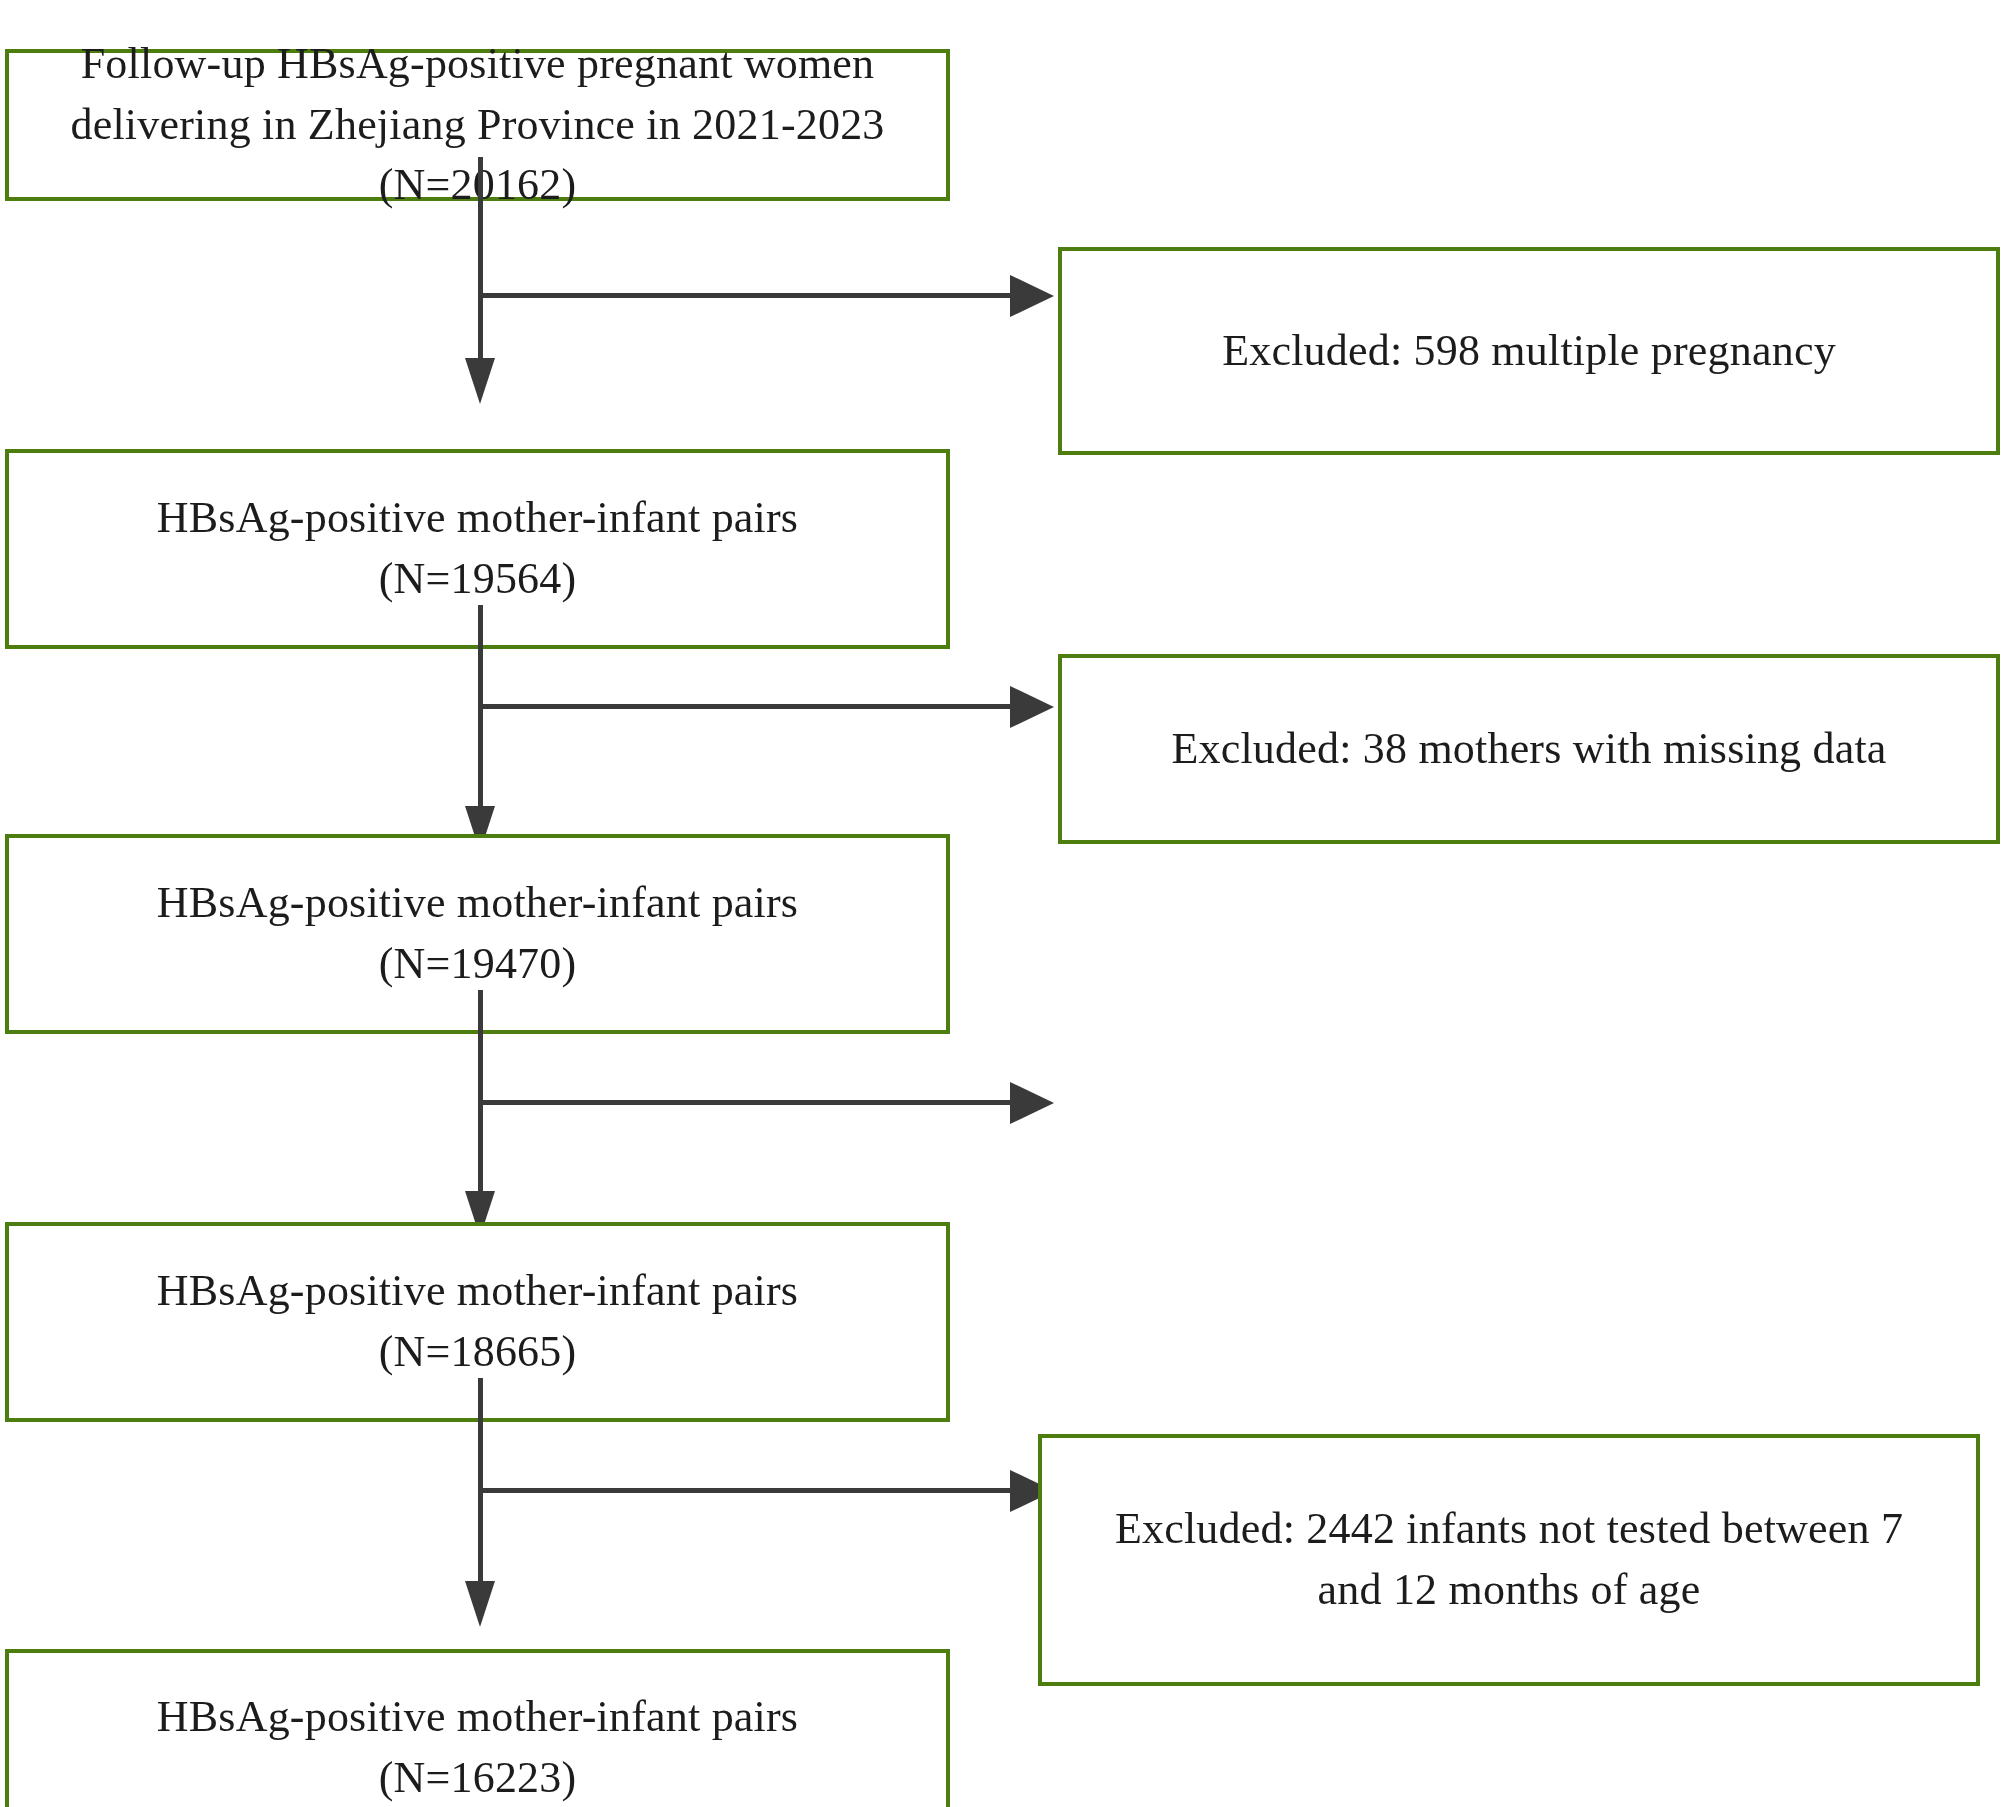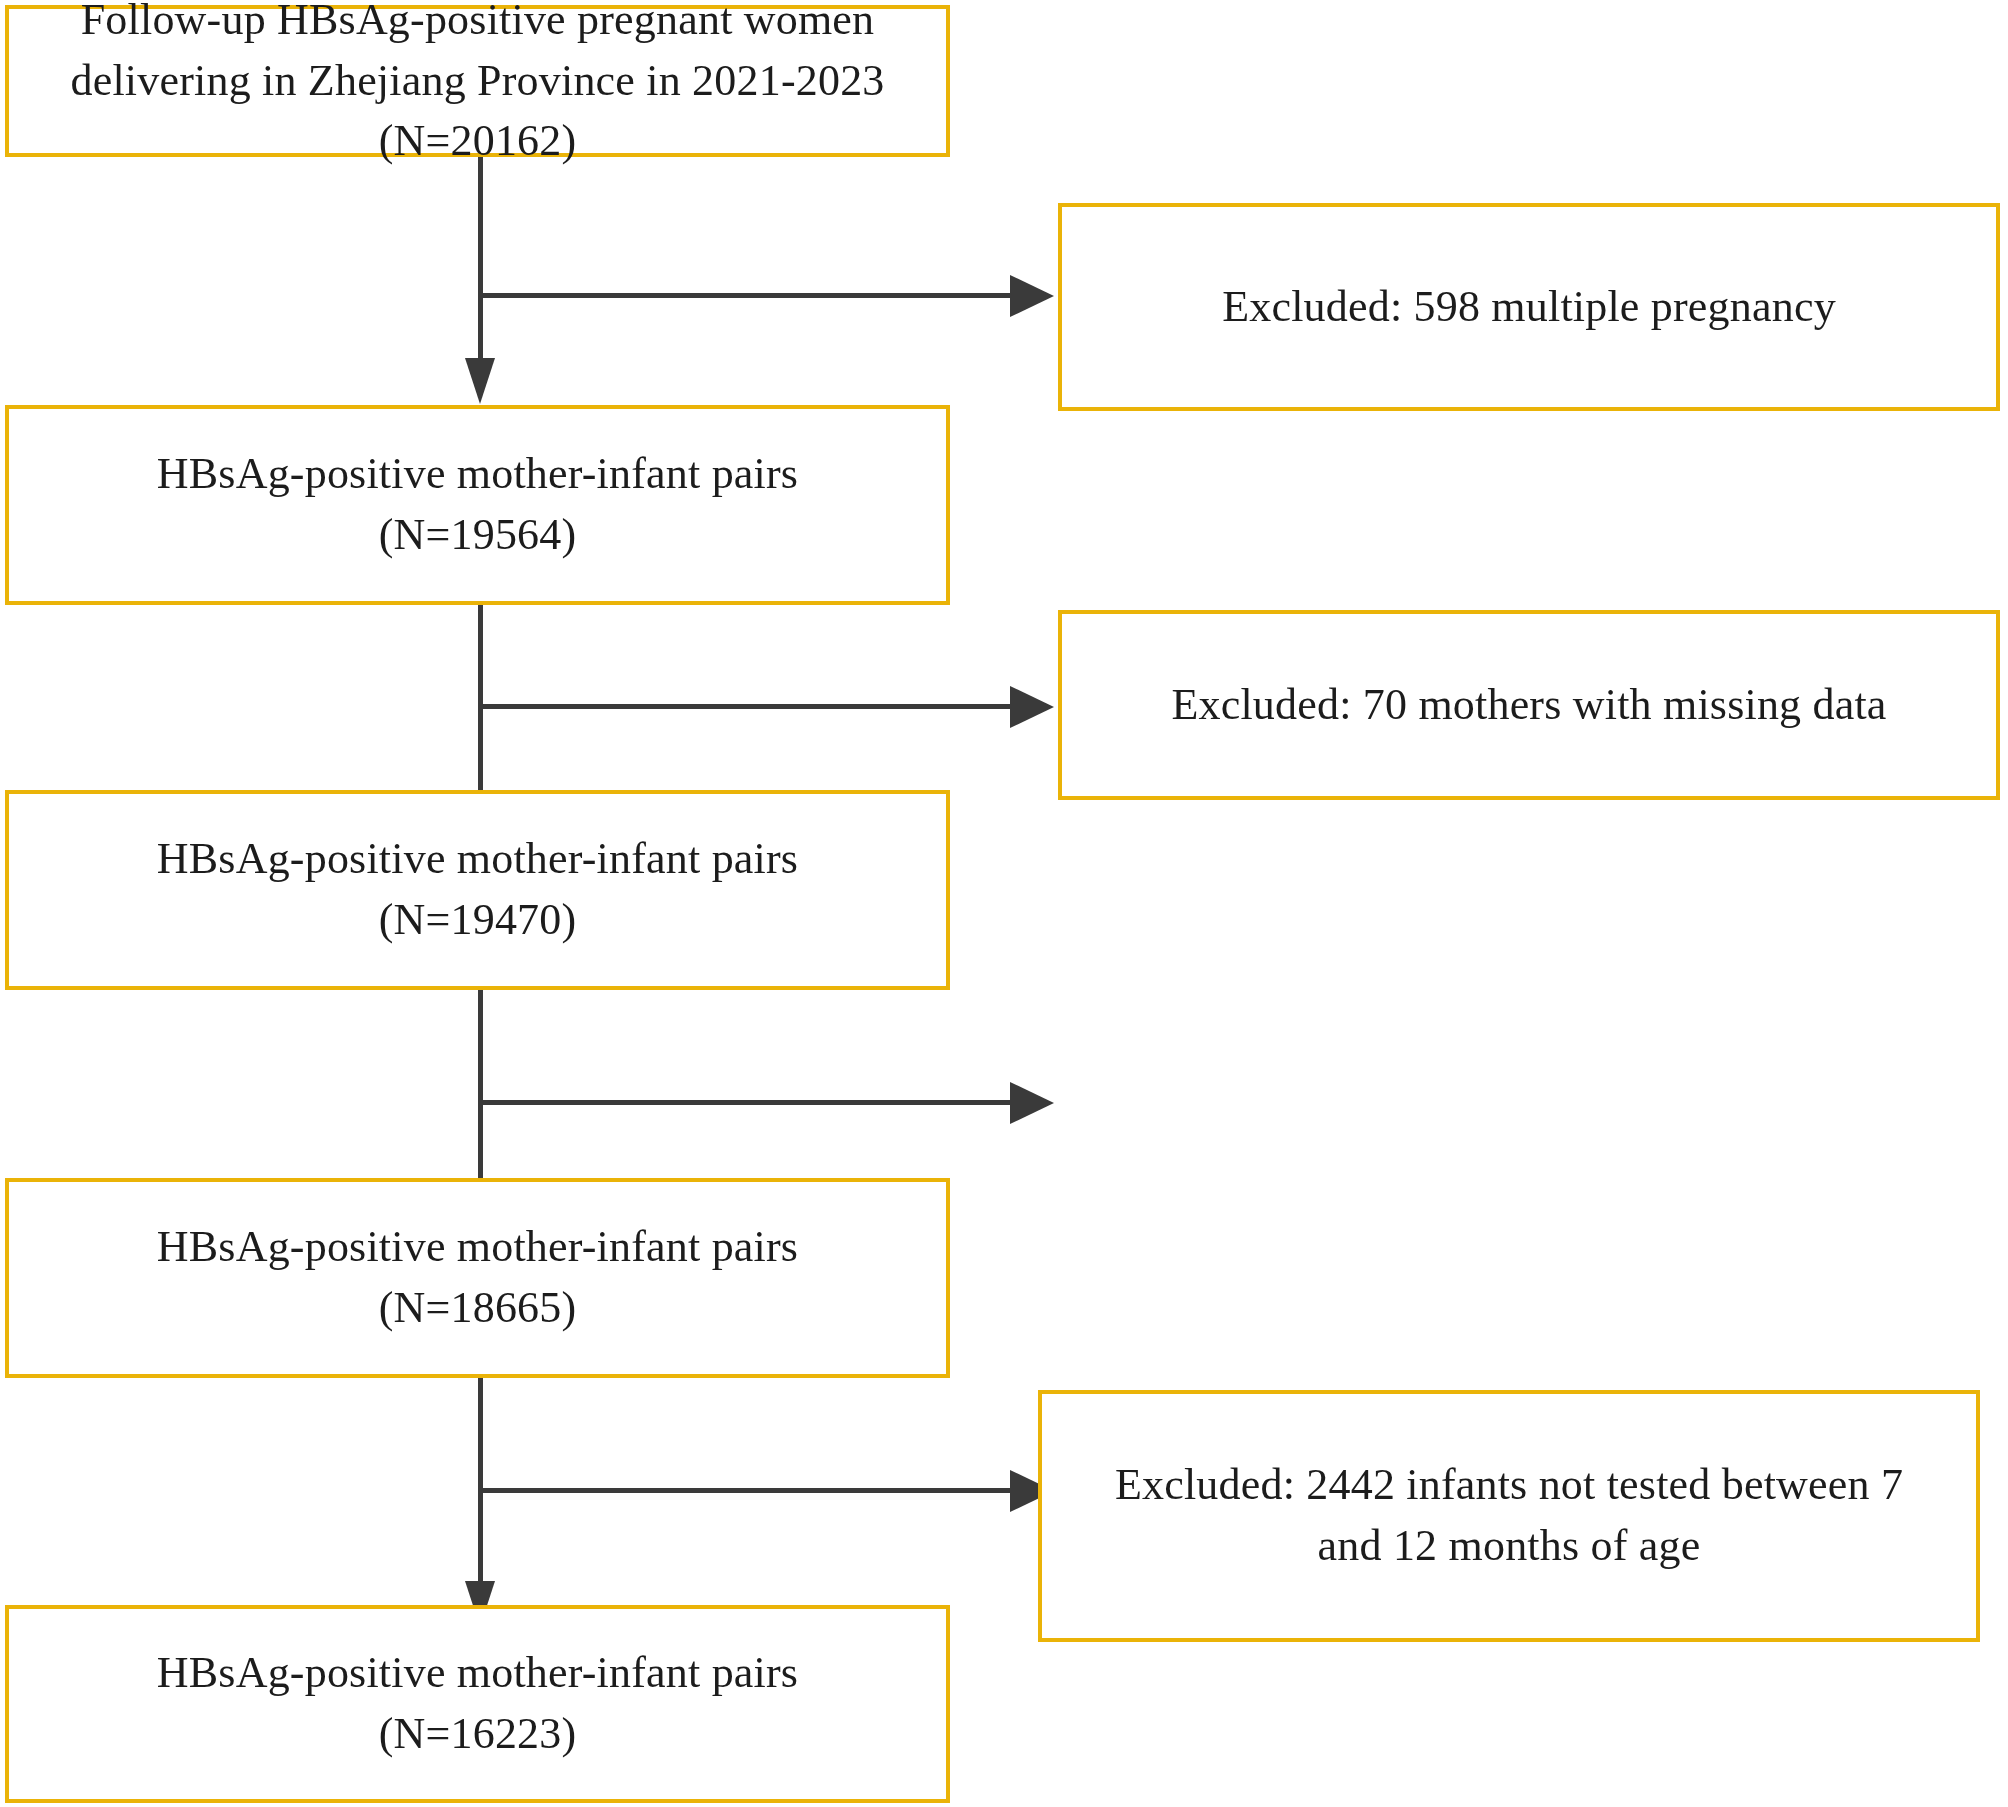--- a/index.html
+++ b/index.html
@@ -12,26 +12,27 @@
     position: relative;
     width: 2008px;
     height: 1807px;
     background: #ffffff;
     font-family: "Liberation Serif", "DejaVu Serif", serif;
     overflow: hidden;
   }
   .fc-box {
     position: absolute;
     box-sizing: border-box;
-    border: 4px solid #eab308;
+    border: 4px solid #4d7c0f;
     background: #ffffff;
     display: flex;
     align-items: center;
     justify-content: center;
     text-align: center;
+    margin-top: 44px;
   }
   .fc-box .box-text {
     display: block;
     color: #1c1c1c;
     font-size: 44px;
     line-height: 1.38;
     letter-spacing: 0.2px;
     padding: 0 26px;
     white-space: pre-line;
   }
@@ -83,21 +84,21 @@
 (N=19564)</span>
   </div>
 
   <div class="fc-line v" style="left:478px; top:605px; height:208px;"></div>
   <div class="arrow-down" style="left:465px; top:806px;"></div>
 
   <div class="fc-line h" style="left:480px; top:704px; width:532px;"></div>
   <div class="arrow-right" style="left:1010px; top:686px;"></div>
 
   <div class="fc-box" style="left:1058px; top:610px; width:942px; height:190px;">
-    <span class="box-text">Excluded: 70 mothers with missing data</span>
+    <span class="box-text">Excluded: 38 mothers with missing data</span>
   </div>
 
   <div class="fc-box" style="left:5px; top:790px; width:945px; height:200px;">
     <span class="box-text">HBsAg-positive mother-infant pairs
 (N=19470)</span>
   </div>
 
   <div class="fc-line v" style="left:478px; top:990px; height:208px;"></div>
   <div class="arrow-down" style="left:465px; top:1191px;"></div>
 

